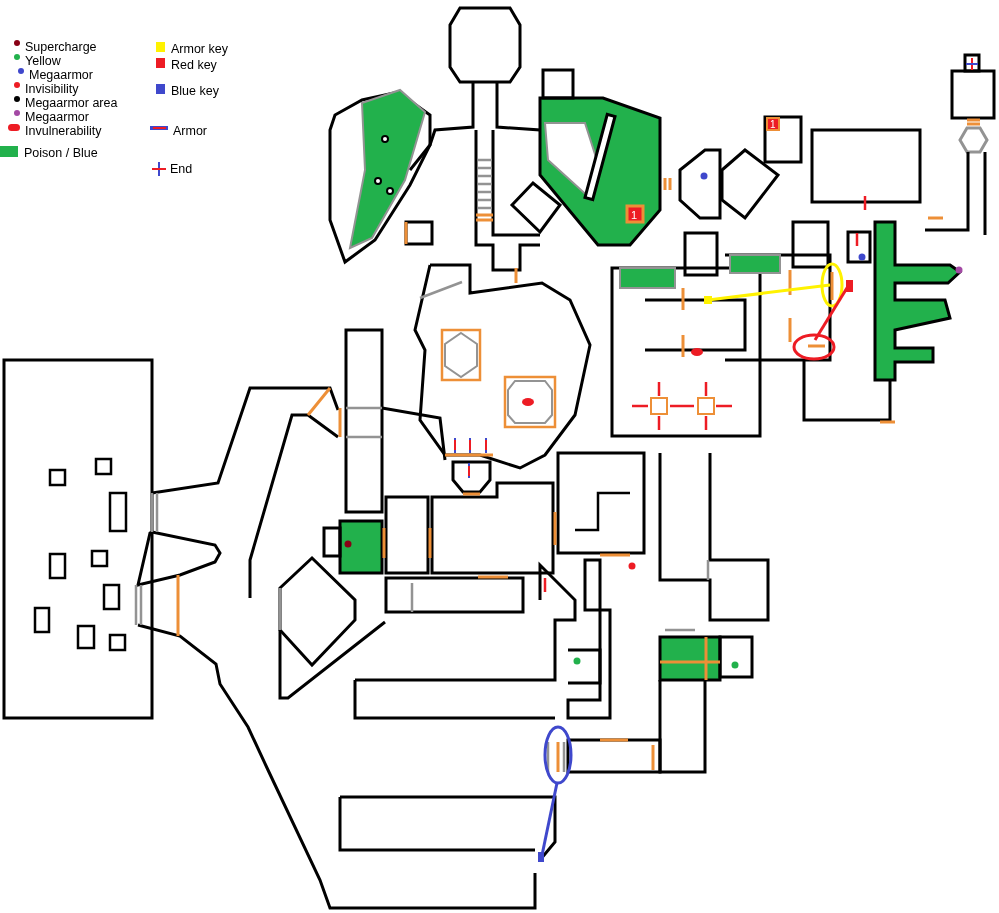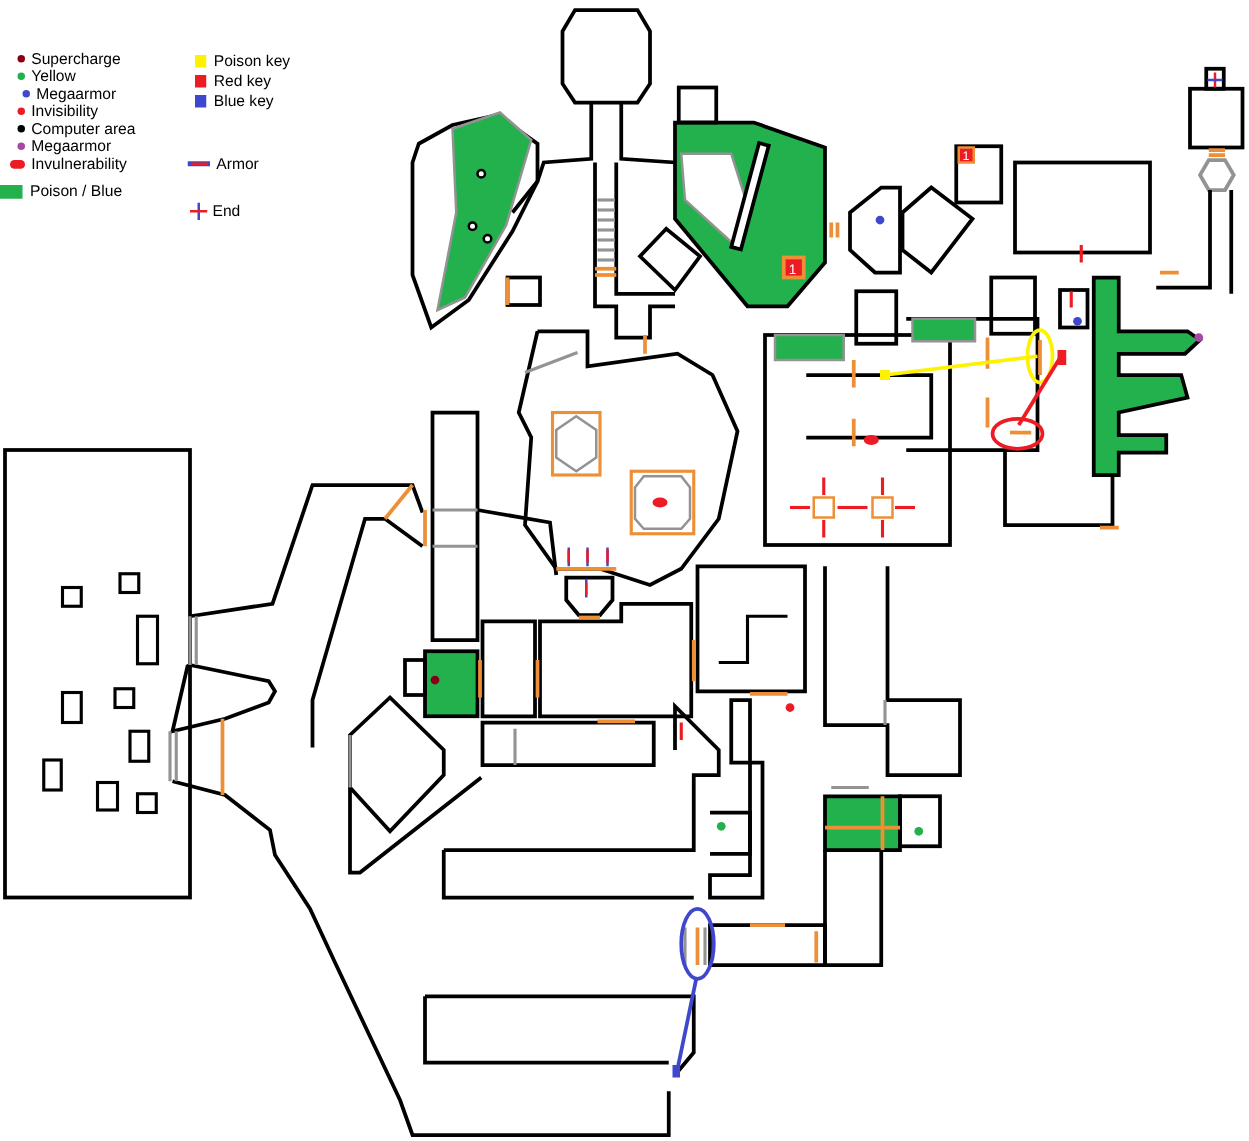--- a/index.html
+++ b/index.html
@@ -1,19 +1,19 @@
 <!DOCTYPE html>
 <html><head>
 <meta charset="utf-8">
 <style>
   html,body{margin:0;padding:0;background:#fff;}
   body{width:999px;height:913px;position:relative;overflow:hidden;font-family:"Liberation Sans",sans-serif;}
   #map{position:absolute;left:0;top:0;}
   .legend{position:absolute;font-size:12.5px;color:#000;line-height:14px;}
-  .legend-item{position:absolute;white-space:nowrap;display:flex;align-items:center;}
+  .legend-item{position:absolute;white-space:nowrap;display:flex;align-items:flex-start;}
   .dot{display:inline-block;width:6px;height:6px;border-radius:50%;margin-right:5px;}
   .sq{display:inline-block;width:9px;height:10px;margin-right:6px;}
   .pill{display:inline-block;width:12px;height:7px;border-radius:4px;margin-right:5px;}
   .lava{display:inline-block;width:18px;height:11px;margin-right:6px;}
 </style>
 </head>
 <body>
 
 <svg id="map" width="999" height="913" viewBox="0 0 999 913">
   <g fill="none" stroke="#000" stroke-width="3" stroke-linejoin="miter">
@@ -251,44 +251,44 @@
   <div class="legend-item" style="left:18px;top:68px">
       <span class="dot" style="background:#3f48cc"></span>
       <span>Megaarmor</span>
     </div>
   <div class="legend-item" style="left:14px;top:82px">
       <span class="dot" style="background:#ed1c24"></span>
       <span>Invisibility</span>
     </div>
   <div class="legend-item" style="left:14px;top:96px">
       <span class="dot" style="background:#000"></span>
-      <span>Computer area</span>
+      <span>Megaarmor area</span>
     </div>
   <div class="legend-item" style="left:14px;top:110px">
       <span class="dot" style="background:#a349a4"></span>
       <span>Megaarmor</span>
     </div>
   <div class="legend-item" style="left:8px;top:124px">
       <span class="pill" style="background:#ed1c24"></span>
       <span>Invulnerability</span>
     </div>
   <div class="legend-item" style="left:0px;top:146px">
       <span class="lava" style="background:#22b14c"></span>
       <span>Poison / Blue</span>
     </div>
 
   <div class="legend-item" style="left:156px;top:42px">
       <span class="sq" style="background:#fff200"></span>
-      <span>Poison key</span>
+      <span>Armor key</span>
     </div>
   <div class="legend-item" style="left:156px;top:58px">
       <span class="sq" style="background:#ed1c24"></span>
       <span>Red key</span>
     </div>
-  <div class="legend-item" style="left:156px;top:74px">
+  <div class="legend-item" style="left:156px;top:84px">
       <span class="sq" style="background:#3f48cc"></span>
       <span>Blue key</span>
     </div>
   <div class="legend-item" style="left:150px;top:124px">
     <svg width="20" height="8" style="margin-right:3px">
         <line x1="0" y1="4" x2="18" y2="4" stroke="#3f48cc" stroke-width="4"></line>
         <line x1="3" y1="4" x2="16" y2="4" stroke="#ed1c24" stroke-width="2"></line>
       </svg>
     <span>Armor</span>
     </div>

